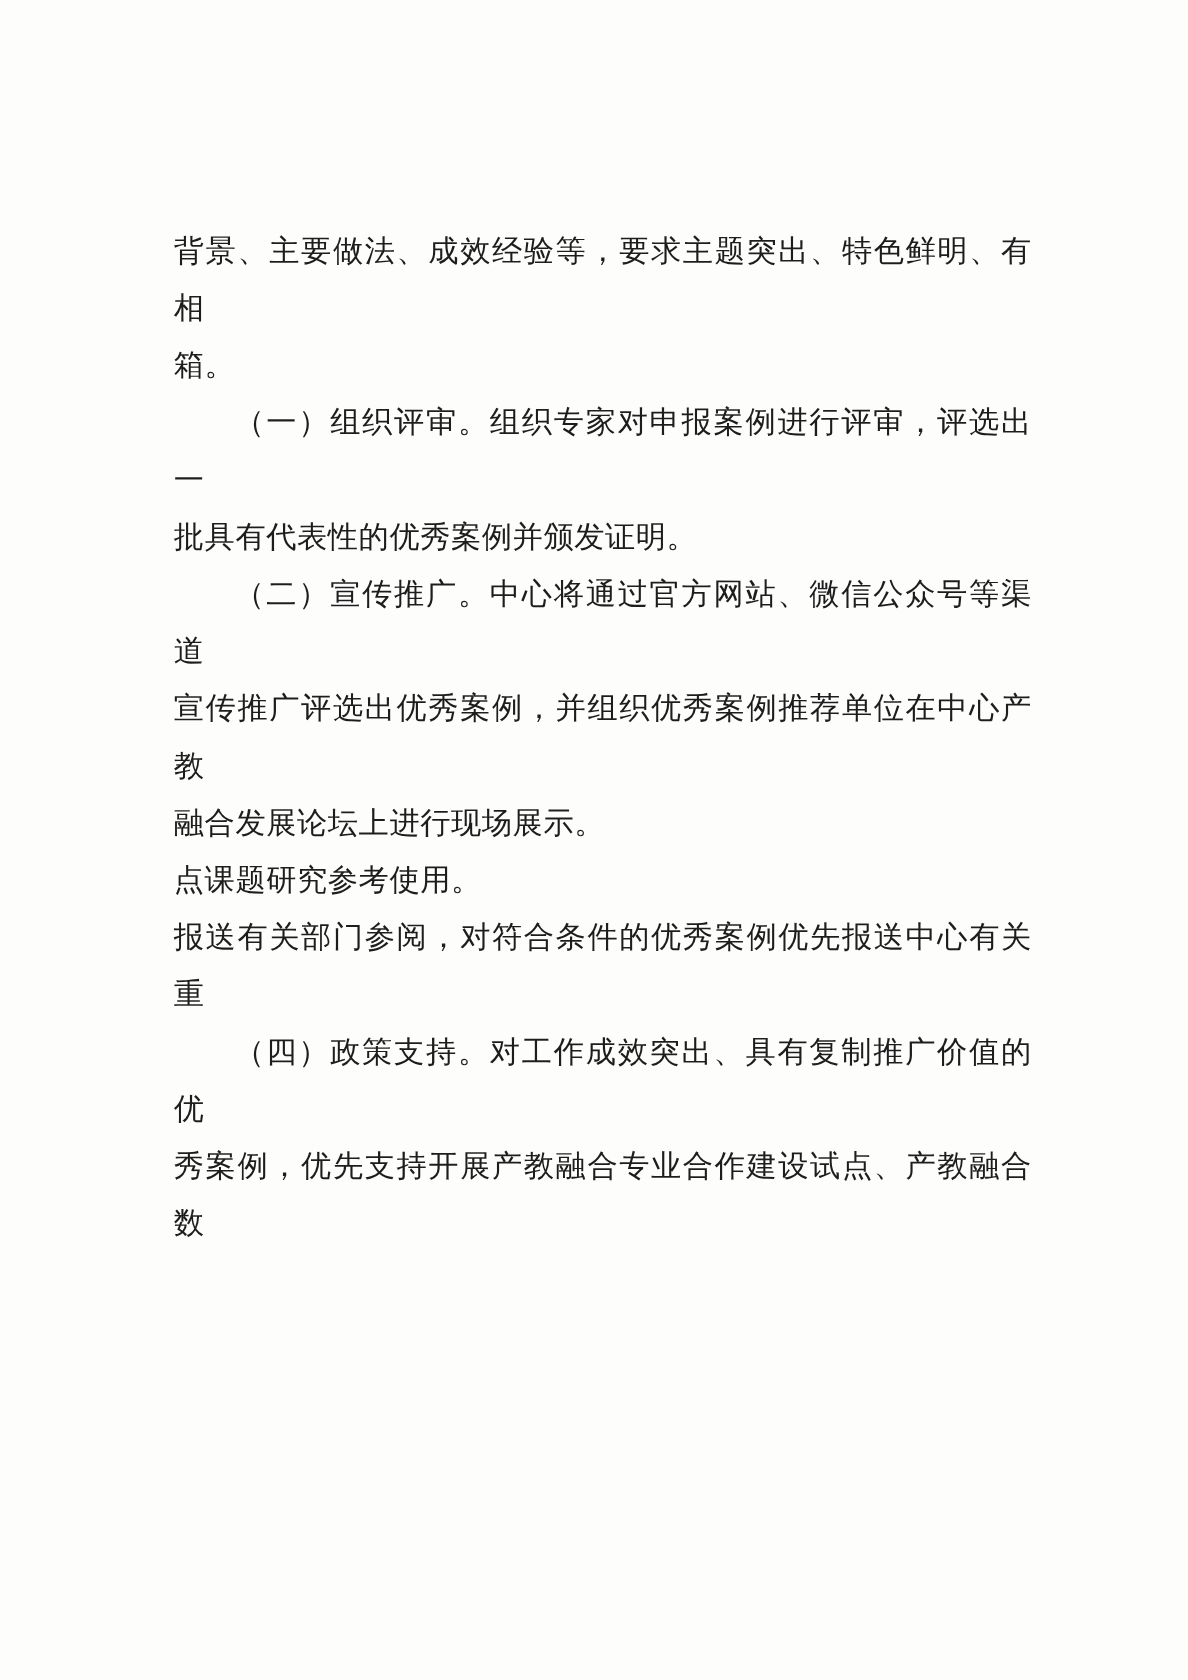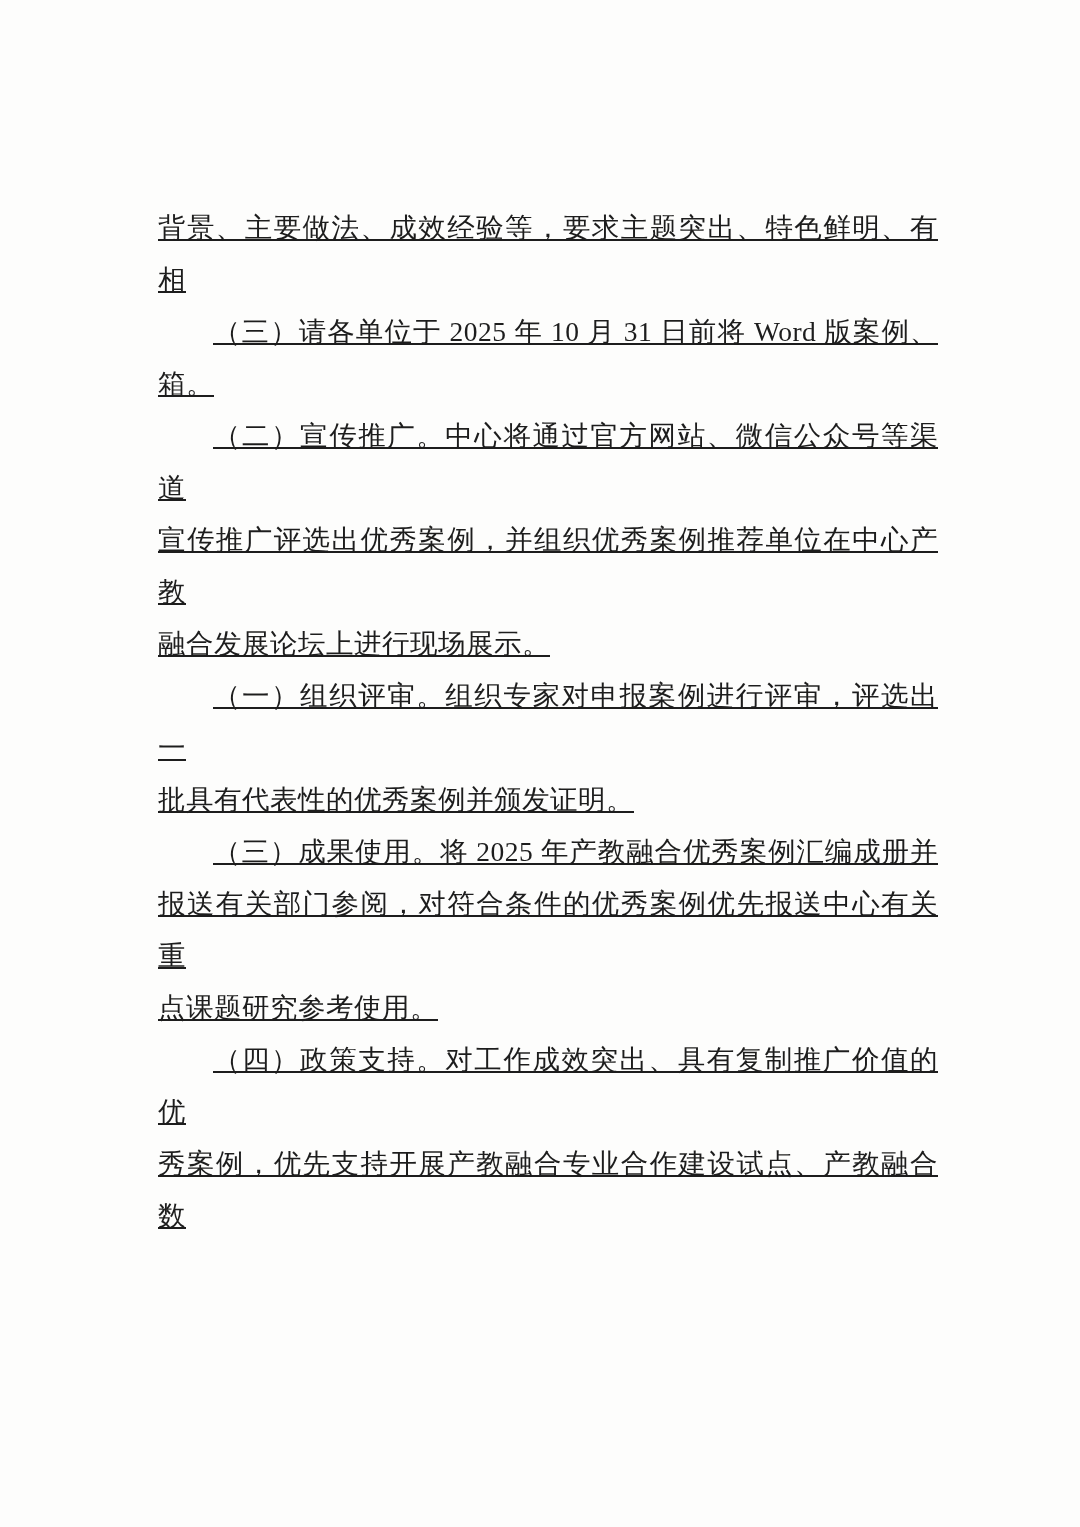--- a/index.html
+++ b/index.html
@@ -15,21 +15,20 @@
   .page {
     box-sizing: content-box;
     padding: 202px 142px 0 158px;
     width: 780px;
   }
   .line {
     font-size: 27.5px;
     line-height: 52px;
     letter-spacing: 0.5px;
     white-space: pre-wrap;
-    text-decoration: underline;
   }
   
   .j {
     text-align: justify;
     text-align-last: justify;
   }
   
   .ind { text-indent: 2em; }
   
   .heading .line {
@@ -41,40 +40,38 @@
 </head>
 <body>
 
 <main class="page">
 
   <section>
     <div class="line j">背景、主要做法、成效经验等，要求主题突出、特色鲜明、有相</div>
   </section>
 
   <section>
-    <div class="line j ind">（三）请各单位于 2025 年 10 月 31 日前将 Word 版案例、</div>
     <div class="line">箱。</div>
   </section>
 
+
+  <section>
+    <div class="line j ind">（一）组织评审。组织专家对申报案例进行评审，评选出一</div>
+    <div class="line">批具有代表性的优秀案例并颁发证明。</div>
+  </section>
 
   <section>
     <div class="line j ind">（二）宣传推广。中心将通过官方网站、微信公众号等渠道</div>
     <div class="line j">宣传推广评选出优秀案例，并组织优秀案例推荐单位在中心产教</div>
     <div class="line">融合发展论坛上进行现场展示。</div>
   </section>
 
   <section>
-    <div class="line j ind">（一）组织评审。组织专家对申报案例进行评审，评选出一</div>
-    <div class="line">批具有代表性的优秀案例并颁发证明。</div>
-  </section>
-
-  <section>
-    <div class="line j ind">（三）成果使用。将 2025 年产教融合优秀案例汇编成册并</div>
+    <div class="line">点课题研究参考使用。</div>
     <div class="line j">报送有关部门参阅，对符合条件的优秀案例优先报送中心有关重</div>
-    <div class="line">点课题研究参考使用。</div>
   </section>
 
   <section>
     <div class="line j ind">（四）政策支持。对工作成效突出、具有复制推广价值的优</div>
     <div class="line j">秀案例，优先支持开展产教融合专业合作建设试点、产教融合数</div>
 
   </section>
 
 </main>
 

